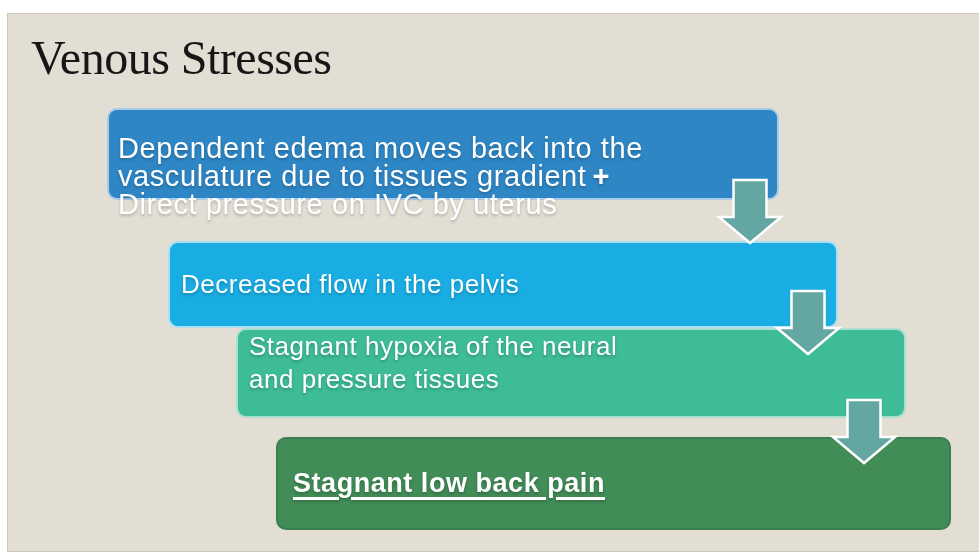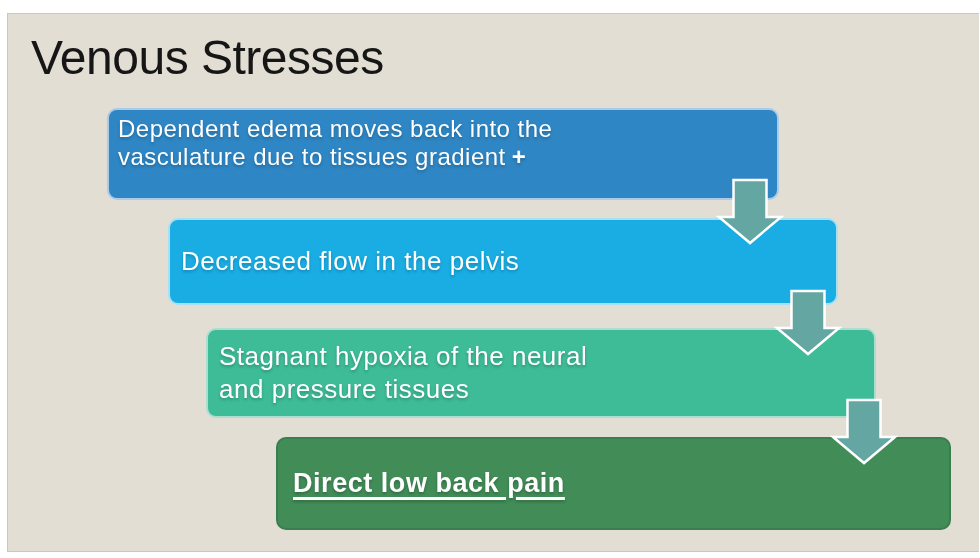--- a/index.html
+++ b/index.html
@@ -22,52 +22,53 @@
   .slide-title {
     position: absolute;
     left: 23px; top: 16px;
     margin: 0;
     font-size: 48px;
     line-height: 1.15;
     font-weight: 400;
     color: #161616;
     letter-spacing: -0.5px;
     white-space: nowrap;
+    font-family: Liberation Serif, serif;
   }
   .pbox {
     position: absolute;
     box-sizing: border-box;
     border-radius: 10px;
     color: #ffffff;
     z-index: 1;
   }
   .pbox .txt {
     text-shadow: 0 2px 3px rgba(0,0,0,0.22);
     letter-spacing: 0.02em;
   }
   .box1 {
     left: 99px; top: 94px; width: 672px; height: 92px;
     background: #2e86c4;
     border: 2px solid #a9cbe9;
     padding: 5px 10px 0 9px;
   }
-  .box1 .txt { font-size: 24px; line-height: 28px; }
+  .box1 .txt { font-size: 29px; line-height: 28px; margin-top: 19px; }
   .box2 {
-    left: 160px; top: 204px; width: 670px; height: 87px;
+    left: 160px; top: 227px; width: 670px; height: 87px;
     background: #19ade3;
     border: 2px solid #a7e0f4;
     display: flex; align-items: center;
     padding-left: 11px;
   }
   .box2 .txt { font-size: 26px; }
   .box3 {
-    left: 198px; top: 314px; width: 670px; height: 90px;
+    left: 228px; top: 314px; width: 670px; height: 90px;
     background: #3ebb97;
     border: 2px solid #aadfd0;
-    display: flex; align-items: center;
+    display: flex; 
     padding-left: 11px;
   }
   .box3 .txt { font-size: 26px; line-height: 33px; }
   .box4 {
     left: 268px; top: 423px; width: 675px; height: 93px;
     background: #418c57;
     border: 2px solid #3a7d4e;
     display: flex; align-items: center;
     padding-left: 15px;
   }
@@ -92,36 +93,37 @@
 <body>
 
 <div class="slide">
 
   <h1 class="slide-title">Venous Stresses</h1>
 
   <div class="pbox box1">
     <div class="txt">
       <span>Dependent edema moves back into the</span><br>
       <span>vasculature due to tissues gradient</span><span class="bold-plus">+</span><br>
+      <span>Direct pressure on IVC by uterus</span>
     </div>
   </div>
 
   <div class="pbox box2">
     <div class="txt">Decreased flow in the pelvis</div>
   </div>
 
   <div class="pbox box3">
     <div class="txt">
       <span>Stagnant hypoxia of the neural</span><br>
       <span>and pressure tissues</span>
     </div>
   </div>
 
   <div class="pbox box4">
-    <div class="txt">Direct low back pain</div>
+    <div class="txt">Stagnant low back pain</div>
   </div>
 
   <svg class="arrow arrow1" viewBox="0 0 70 68">
     <polygon points="18.5,2 51.5,2 51.5,39 66,39 35,65 4,39 18.5,39" fill="#63a6a2" stroke="#ffffff" stroke-width="2.5" stroke-linejoin="miter"></polygon>
   </svg>
 
   <svg class="arrow arrow2" viewBox="0 0 70 68">
     <polygon points="18.5,2 51.5,2 51.5,39 66,39 35,65 4,39 18.5,39" fill="#63a6a2" stroke="#ffffff" stroke-width="2.5" stroke-linejoin="miter"></polygon>
   </svg>
 

